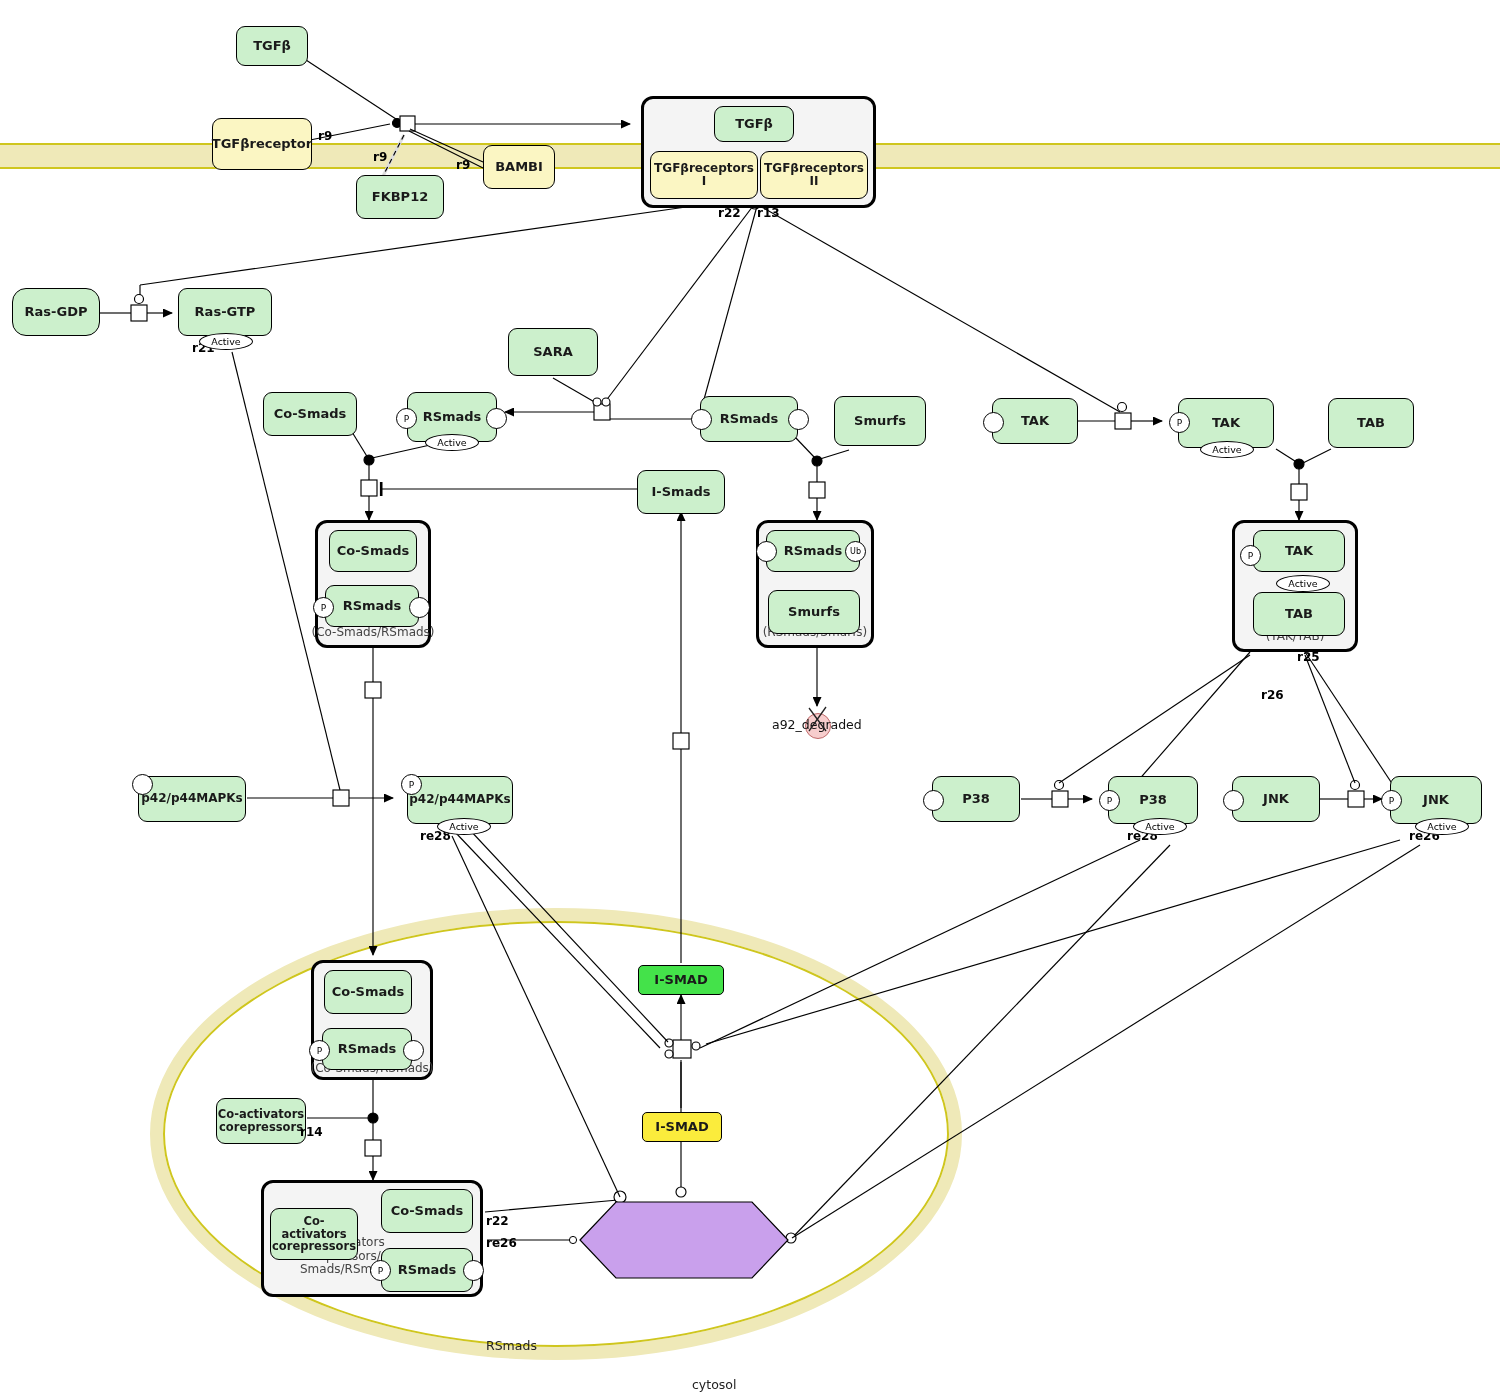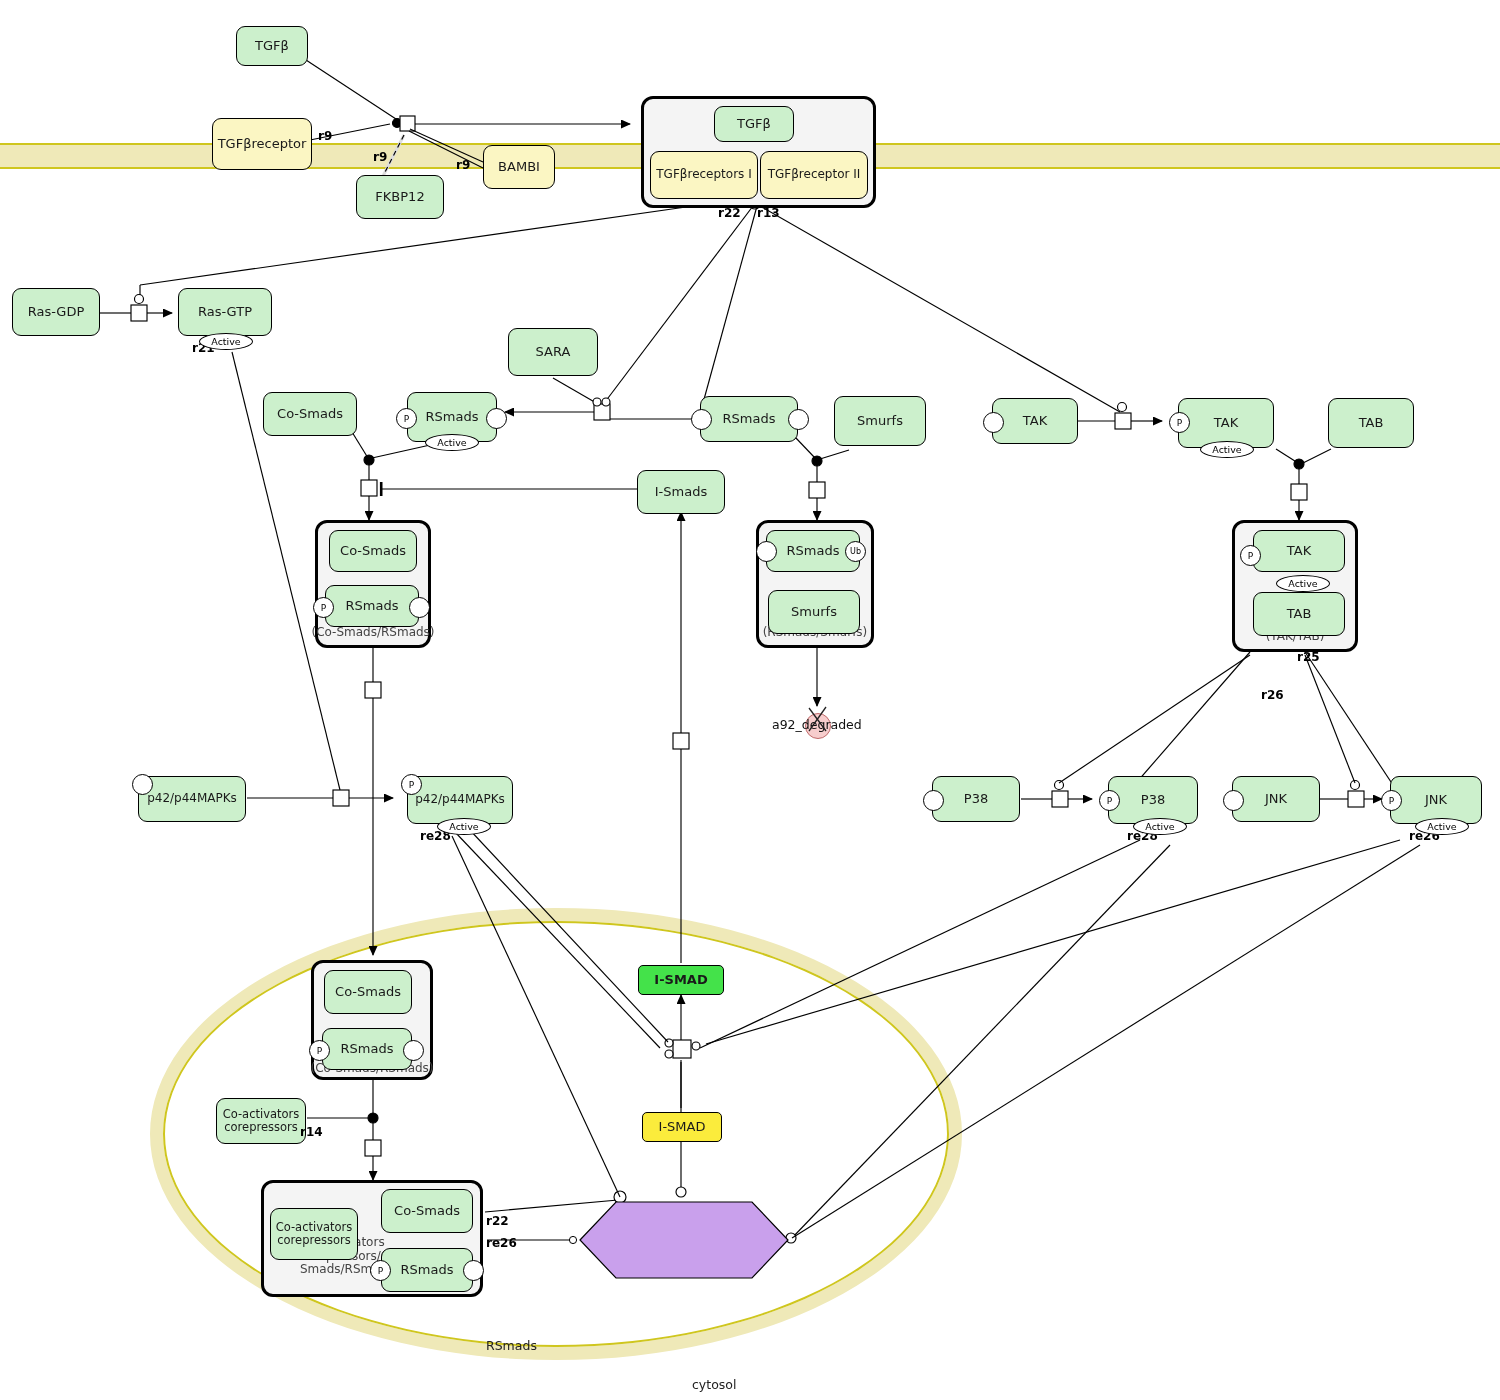--- a/index.html
+++ b/index.html
@@ -6,21 +6,21 @@
   html,body{margin:0;padding:0;background:#ffffff;}
   body{font-family:"DejaVu Sans","Liberation Sans",sans-serif;}
   #canvas{position:relative;width:1500px;height:1400px;background:#fff;overflow:hidden;}
   svg.layer{position:absolute;left:0;top:0;width:1500px;height:1400px;}
   #edges{z-index:1;}
   #nodes{position:absolute;left:0;top:0;width:1500px;height:1400px;z-index:2;}
 
   
   .node{position:absolute;box-sizing:border-box;display:flex;align-items:center;
         justify-content:center;text-align:center;line-height:1.12;
-        font-size:13px;color:#1a1a1a;border:1px solid #000;border-radius:9px;}
+        font-size:13px;color:#1a1a1a;border:1px solid #000;border-radius:9px;font-weight:bold;}
   .protein{background:#ccf0cc;}
   .receptor{background:#fbf6c3;}
   .gene-on{background:#44e24a;border-radius:5px;font-weight:bold;}
   .gene-off{background:#fbec3c;border-radius:5px;}
   .phenotype{position:absolute;display:flex;align-items:center;justify-content:center;
              font-size:13px;color:#111;}
 
   
   .complex{position:absolute;box-sizing:border-box;background:#f4f4f4;
            border:3px solid #000;border-radius:12px;}
@@ -230,24 +230,24 @@
     </div>
 
     <div class="complex" style="left:641px;top:96px;width:235px;height:112px;"></div>
     <div class="node protein" style="left:714px;top:106px;width:80px;height:36px;">
       <span>TGFβ</span>
     </div>
     <div class="node receptor" style="left:650px;top:151px;width:108px;height:48px;font-size:12px;">
       <span>TGFβreceptors I</span>
     </div>
     <div class="node receptor" style="left:760px;top:151px;width:108px;height:48px;font-size:12px;">
-      <span>TGFβreceptor II</span>
-    </div>
-
-    <div class="node protein" style="left:12px;top:288px;width:88px;height:48px;">
+      <span>TGFβreceptors II</span>
+    </div>
+
+    <div class="node protein" style="left:12px;top:288px;width:88px;height:48px;border-radius:14px;">
       <span>Ras-GDP</span>
     </div>
     <div class="node protein" style="left:178px;top:288px;width:94px;height:48px;">
       <span>Ras-GTP</span>
     </div>
     <div class="statebox" style="left:199px;top:333px;">Active</div>
 
     <div class="node protein" style="left:508px;top:328px;width:90px;height:48px;">
       <span>SARA</span>
     </div>

